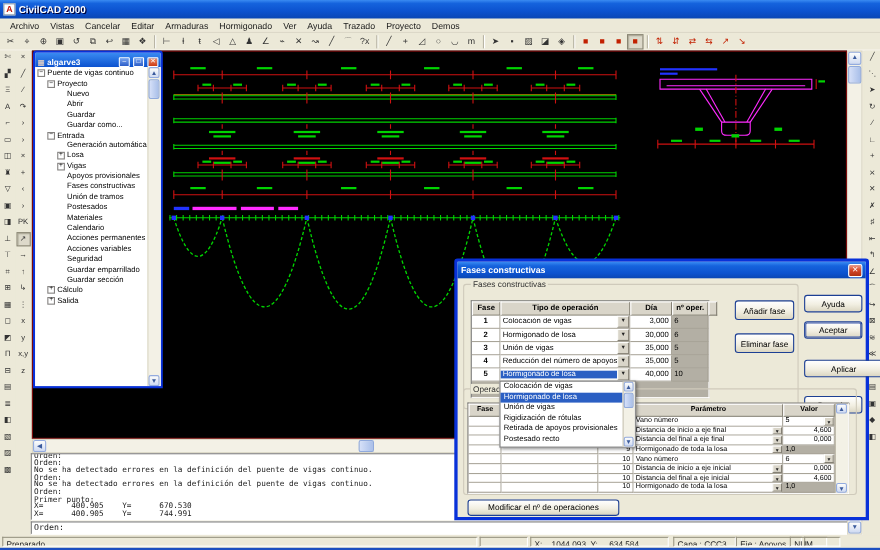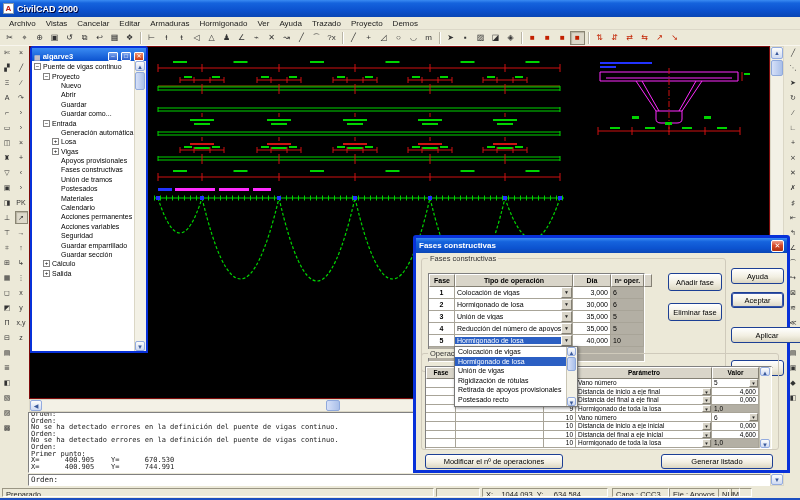--- a/index.html
+++ b/index.html
@@ -637,21 +637,21 @@
     <div class="sb-btn arrow-dn" style="left:0;bottom:0;width:12px;height:11px"></div>
   </div>
 
   <div class="statusbar">
     <div class="sb-panel" style="left:2px;width:432px">Preparado</div>
     <div class="sb-panel" style="left:436px;width:44px"></div>
     <div class="sb-panel" style="left:482px;width:126px">X:    1044.093  Y:     634.584</div>
     <div class="sb-panel" style="left:612px;width:57px">Capa : CCC3</div>
     <div class="sb-panel" style="left:669px;width:60px">Eje : Apoyos</div>
     <div class="sb-panel" style="left:731px;width:21px"></div>
-    <div class="sb-panel" style="left:718px;width:22px;text-align:right">NUM</div>
+    <div class="sb-panel" style="left:718px;width:46px;text-align:left">NUM</div>
   </div>
   <div class="winbottom"></div>
 
   <div class="dialog">
     <div class="dlgtitle">
       <span>Fases constructivas</span>
       <div class="btn-close"></div>
     </div>
 
     <div class="group" style="left:5px;top:20px;width:305px;height:114px">
@@ -843,23 +843,20 @@
         </div>
         <div class="ot-scroll">
           <div class="sb-btn arrow-up" style="left: 0px; top: 0px; width: 10px; height: 9px;"></div>
           <div class="sb-btn arrow-dn" style="left: 0px; bottom: 0px; width: 10px; height: 9px;"></div>
         </div>
       </div>
 
     <button class="xpbtn" style="left:9px;top:216px;width:138px;height:15px">
         <span>Modificar el nº de operaciones</span>
       </button>
-    <button class="xpbtn" style="left:245px;top:216px;width:112px;height:15px">
-        <span>Generar listado</span>
-      </button>
 
     <div class="popup" id="tipoDropdown" style="left:38px;top:108px;width:124px;height:61px">
       <div class="popup-scroll">
         <div class="sb-btn arrow-up" style="left:0;top:0;width:9px;height:9px"></div>
         <div class="sb-thumb" style="left:0;top:10px;width:9px;height:14px"></div>
         <div class="sb-btn arrow-dn" style="left:0;bottom:0;width:9px;height:9px"></div>
       </div>
     <div class="popup-item">Colocación de vigas</div>
         <div class="popup-item sel">Hormigonado de losa</div>
         <div class="popup-item">Unión de vigas</div>

